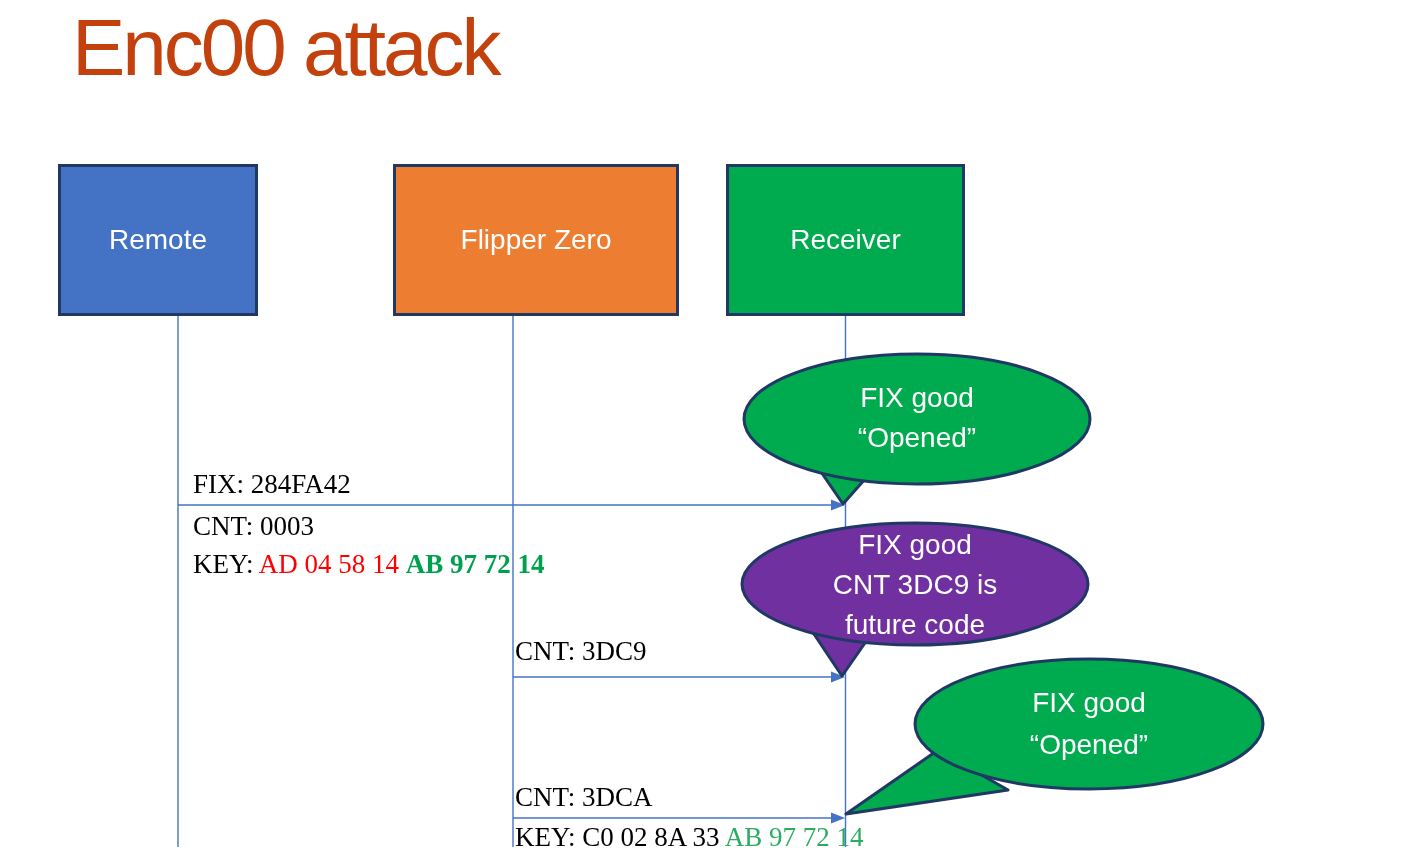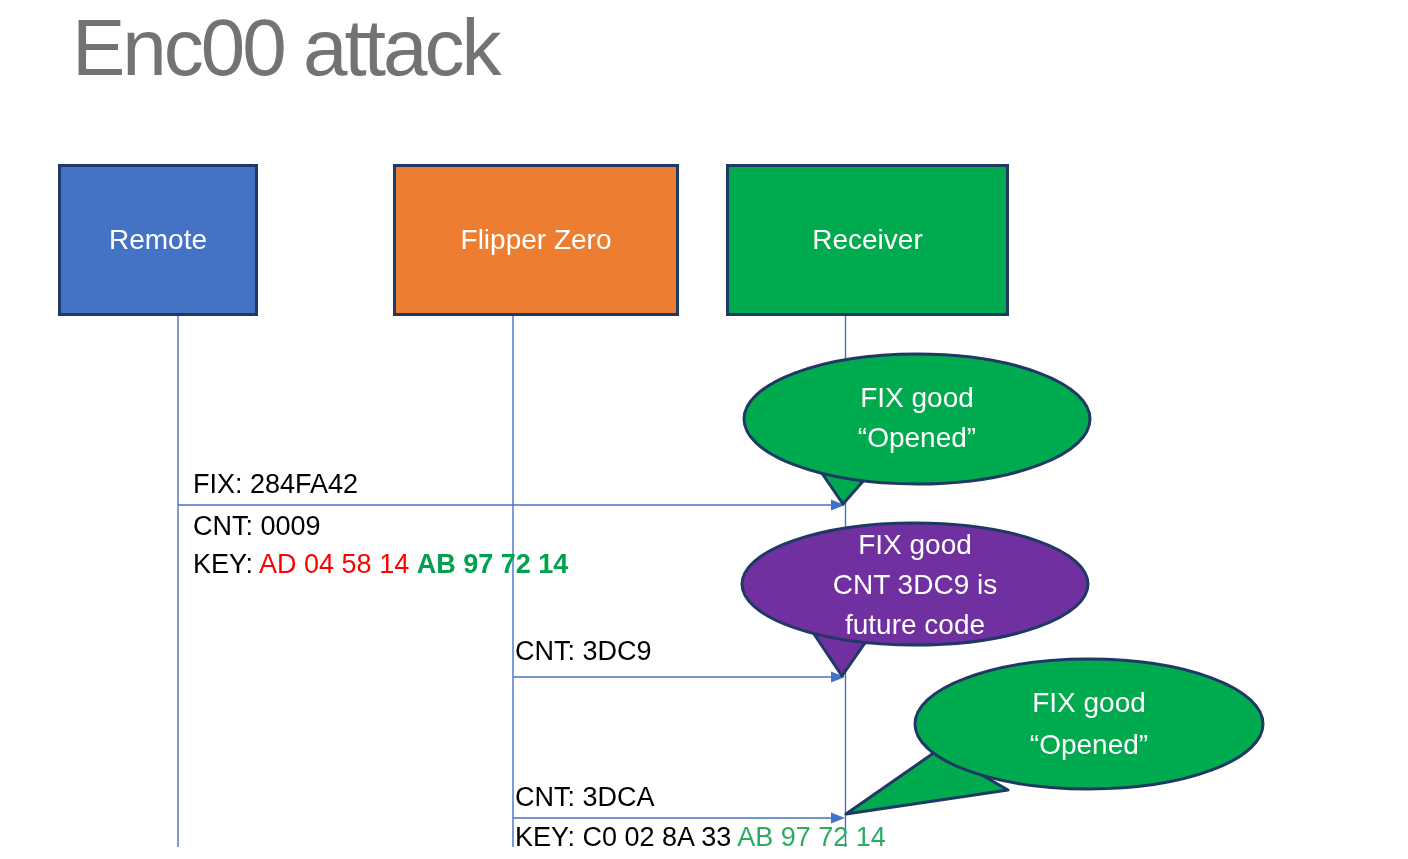--- a/index.html
+++ b/index.html
@@ -1,38 +1,38 @@
 <!DOCTYPE html>
 <html style="--blue: #4472C4; --orange: #ED7D31; --green: #00AB50; --purple: #7030A0; --navy: #1F3864; --line: #4472C4; --red: #FF0000; --green-key: #2BAC61; --green-key-bold: #00A14E;"><head>
 <meta charset="utf-8">
 <style>
   html,body{margin:0;padding:0;background:#fff;}
   body{font-family:"Liberation Sans",sans-serif;}
   .slide{position:relative;width:1408px;height:859px;background:#ffffff;overflow:hidden;}
 
   .title{
     position:absolute;left:72px;top:2px;
-    font-size:80px;font-weight:300;letter-spacing:-3px;color:#737373;
+    font-size:80px;font-weight:300;letter-spacing:-3px;color:#c2410c;
     white-space:nowrap;
   }
 
   svg.overlay{position:absolute;left:0;top:0;}
 
   .actor{
     position:absolute;top:164px;height:152px;box-sizing:border-box;
     border:3px solid var(--navy);
     display:flex;align-items:center;justify-content:center;
     color:#fff;font-size:28px;
   }
   .actor-remote{left:58px;width:200px;background:var(--blue);}
   .actor-flipper{left:393px;width:286px;background:var(--orange);}
-  .actor-receiver{left:726px;width:283px;background:var(--green);text-align:center;}
+  .actor-receiver{left:726px;width:239px;background:var(--green);text-align:center;}
 
   .msg{
-    position:absolute;font-size:27px;color:#000;white-space:pre;line-height:30px;
+    position:absolute;font-size:27px;color:#000;white-space:pre;line-height:30px;font-family:Liberation Serif, serif;
   }
   .seg-red{color:var(--red);}
   .seg-green{color:var(--green-key);}
   .seg-greenBold{color:var(--green-key-bold);font-weight:700;}
 
   .bubble-text{
     position:absolute;display:flex;flex-direction:column;
     align-items:center;justify-content:center;text-align:left;
     color:#fff;font-size:28px;line-height:40px;
   }
@@ -92,21 +92,21 @@
     <span>Remote</span>
   </div>
   <div class="actor actor-flipper">
     <span>Flipper Zero</span>
   </div>
   <div class="actor actor-receiver">
     <span>Receiver</span>
   </div>
 
   <div class="msg" style="left:193px;top:469px"><span>FIX: 284FA42</span></div>
-  <div class="msg" style="left:193px;top:511px"><span>CNT: 0009</span></div>
+  <div class="msg" style="left:193px;top:511px"><span>CNT: 0003</span></div>
   <div class="msg" style="left:193px;top:549px"><span>KEY: </span><span class="seg-red">AD 04 58 14 </span><span class="seg-greenBold">AB 97 72 14</span></div>
 
   <div class="msg" style="left:515px;top:636px"><span>CNT: 3DC9</span></div>
 
   <div class="msg" style="left:515px;top:782px"><span>CNT: 3DCA</span></div>
   <div class="msg" style="left:515px;top:822px"><span>KEY: C0 02 8A 33 </span><span class="seg-green">AB 97 72 14</span></div>
 
   <div class="bubble-text bt-1">
     <div>FIX good</div>
     <div>“Opened”</div>

